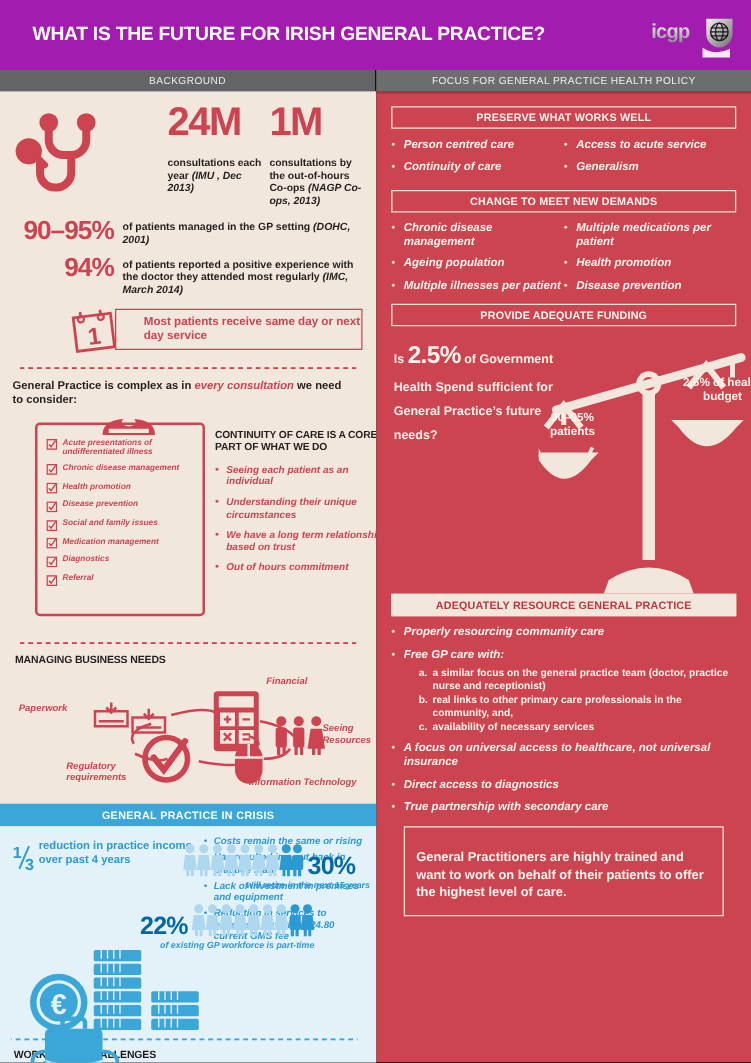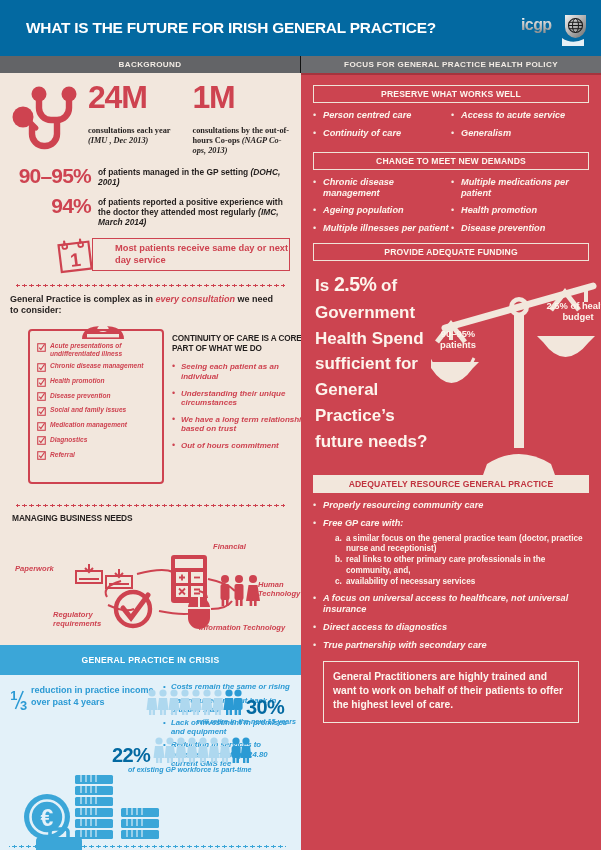--- a/index.html
+++ b/index.html
@@ -5,58 +5,58 @@
   * { box-sizing: border-box; margin: 0; padding: 0; }
   body {
     width: 601px; height: 850px; overflow: hidden;
     font-family: "Liberation Sans", sans-serif;
     background: #000;
   }
   .page { position: relative; width: 601px; height: 850px; background: #000; }
 
   
   .titlebar {
-    height: 56px; background: #0369a1; position: relative;
+    height: 56px; background: #a21caf; position: relative;
     display: flex; align-items: center;
   }
   .title-text {
     color: #fff; font-weight: bold; font-size: 15.4px;
     letter-spacing: -0.2px; padding-left: 26px; white-space: nowrap;
   }
   .logo { position: absolute; right: 8px; top: 9px; width: 78px; height: 38px; }
 
   
   .colheads { display: flex; height: 17px; }
   .colhead {
-    color: #f2ece5; font-size: 8.1px; font-weight: bold; letter-spacing: 0.35px;
+    color: #f2ece5; font-size: 8.1px; font-weight: normal; letter-spacing: 0.35px;
     display: flex; align-items: center; justify-content: center;
   }
   .ch-left { width: 301px; background: #636467; border-right: 1px solid #111; }
   .ch-right { width: 300px; background: #6c6d70; }
 
   
   .cols { display: flex; height: 777px; }
   .col-left { width: 301px; background: #f2e7dd; position: relative; }
   .col-right { width: 300px; background: #cc4450; position: relative;
                border-top: 2px solid #a5343e; }
 
   
   .lc-pad { padding: 8px 10px 0 10px; }
 
-  .steth-row { display: flex; align-items: flex-start; }
+  .steth-row { display: flex; align-items: center; gap: 46px; }
   .steth { width: 78px; height: 74px; flex: 0 0 78px; margin-top: 2px;}
   .bignums { flex: 1; display: flex; gap: 6px; padding-top: 2px; }
   .numblk { width: 50%; }
   .numblk .bignum {
     font-size: 32px; font-weight: bold; color: #ce4350;
     line-height: 0.92; letter-spacing: -1.2px;
   }
   .numblk .sub {
     font-size: 8.3px; font-weight: bold; color: #231f1e;
-    line-height: 1.18; margin-top: 14px; font-family: Liberation Serif, serif;
+    line-height: 1.18; margin-top: 14px;
   }
   .numblk .sub i { font-style: italic; font-weight: bold; }
 
   .statrow { display: flex; align-items: flex-start; margin-top: 8px; }
   .statrow .pct {
     font-size: 21px; font-weight: bold; color: #ce4350; line-height: 1;
     letter-spacing: -0.8px; text-align: right; flex: 0 0 88px; padding-right: 7px;
   }
   .statrow .txt {
     font-size: 8.4px; font-weight: bold; color: #231f1e; line-height: 1.2; padding-top: 2px;
@@ -94,28 +94,28 @@
   .cl-box { width: 9px; height: 9px; flex: 0 0 9px; margin-right: 4px; margin-top: 0.5px;}
   .cl-label { font-size: 6.6px; font-style: italic; font-weight: bold; color: #ce4350; line-height: 1.13; }
 
   .coc { position: absolute; left: 162px; top: 16px; width: 135px; }
   .coc-h { font-size: 8.2px; font-weight: bold; color: #231f1e; line-height: 1.22; letter-spacing: -0.1px;}
   .coc-list { margin-top: 8px; }
   .coc-li { display: flex; margin-bottom: 7px; }
   .coc-bul { color: #ce4350; font-size: 9px; line-height: 1.1; flex: 0 0 9px; }
   .coc-tx { font-size: 8px; font-style: italic; font-weight: bold; color: #ce4350; line-height: 1.2; }
 
-  .mbn-h { font-size: 8.4px; font-weight: bold; color: #231f1e; margin: 6px 0 16px 2px; letter-spacing: -0.1px;}
+  .mbn-h { font-size: 8.4px; font-weight: bold; color: #231f1e; margin: 6px 0 5px 2px; letter-spacing: -0.1px;}
   .biz { position: relative; width: 285px; height: 100px; margin: 1px 0 0 3px; }
   .biz svg { position: absolute; left: 0; top: 0; }
   .biz-lab { position: absolute; font-size: 7.6px; font-style: italic; font-weight: bold; color: #ce4350; line-height: 1.15; }
 
   
   .crisis-band {
-    height: 30px; background: #3ba6d8; display: flex; align-items: center; justify-content: center;
+    height: 18px; background: #3ba6d8; display: flex; align-items: center; justify-content: center;
     color: #fff; font-size: 8.6px; font-weight: bold; letter-spacing: 0.3px; margin-top: 6px;
   }
   .crisis-body { background: #e3f1f9; padding: 7px 9px 0 9px; height: 230px; position: relative;}
   .blue { color: #2b9ad4; }
   .crisis-top { display: flex; }
   .third-wrap { display: flex; width: 150px; }
   .frac-sm { font-size: 9px; font-weight: bold; color: #1d1b1a; line-height: 1.25; padding-top: 3px; }
   .frac-sm span { color: #2b9ad4; }
   .crisis-bul { flex: 1; padding-left: 4px; }
   .cb-li { display: flex; margin-bottom: 3.5px; }
@@ -141,33 +141,33 @@
   .two-col { display: flex; margin-top: 7px; }
   .two-col > div { width: 50%; }
   .rli { display: flex; margin-bottom: 7px; }
   .rbul { color: #f6ece2; font-size: 9px; flex: 0 0 10px; line-height: 1.15; }
   .rtx { font-size: 9.2px; font-style: italic; font-weight: bold; color: #fdf4ec; line-height: 1.18; }
 
   .fund-area { position: relative; height: 205px; margin-top: 9px; }
   .fund-txt { position: absolute; left: 2px; top: 0; width: 130px;
               font-size: 12.6px; font-weight: bold; color: #fdf4ec; line-height: 1.52; }
   .fund-txt b { font-size: 19.5px; letter-spacing: -0.5px; }
-  .fund-txt .sm { font-size: 17px; margin-top: 36px; }
+  .fund-txt .sm { font-size: 10px; margin-top: 36px; }
   .scale { position: absolute; left: 118px; top: 10px; width: 180px; height: 195px; }
   .sc-lab { position: absolute; font-size: 9.4px; font-weight: bold; color: #fdf4ec;
             line-height: 1.2; text-align: center; }
 
   .rli-sub { margin: -2px 0 6px 22px; }
   .rsub-li { display: flex; margin-bottom: 1px; }
   .rsub-mk { font-size: 8.2px; font-weight: bold; color: #fdf4ec; flex: 0 0 11px; line-height: 1.25;}
   .rsub-tx { font-size: 8.2px; font-weight: bold; color: #fdf4ec; line-height: 1.25; }
 
   .concl { margin: 10px 10px 0 10px; border: 1.4px solid #f2e7dc; padding: 8px 9px 10px 9px; }
   .concl-h { text-align: center; color: #fdf6ef; font-size: 14.6px; font-weight: bold; letter-spacing: 0.2px; }
-  .concl-b { color: #fdf6ef; font-size: 10.3px; font-weight: bold; line-height: 1.36; margin-top: 0; }
+  .concl-b { color: #fdf6ef; font-size: 10.3px; font-weight: bold; line-height: 1.36; margin-top: 10px; }
 </style>
 </head>
 <body>
 
 <div class="page">
 
   <div class="titlebar">
     <div class="title-text">WHAT IS THE FUTURE FOR IRISH GENERAL PRACTICE?</div>
     <svg class="logo" viewBox="0 0 78 38">
       <defs>
@@ -402,21 +402,21 @@
               <path d="M186 52 q8 2 8 7" stroke="#ce4350" stroke-width="2" fill="none"></path>
             </g>
 
             <g>
               <circle cx="120" cy="70" r="17" fill="none" stroke="#ce4350" stroke-width="4.4"></circle>
               <path d="M110 69 l8 10 l17 -23" fill="none" stroke="#ce4350" stroke-width="5" stroke-linecap="round"></path>
             </g>
           </svg>
           <div class="biz-lab" style="left:2px; top:26px;">Paperwork</div>
           <div class="biz-lab" style="left:200px; top:4px;">Financial</div>
-          <div class="biz-lab" style="left:245px; top:42px; width:42px;">Human Technology</div>
+          <div class="biz-lab" style="left:245px; top:42px; width:42px;">Seeing Resources</div>
           <div class="biz-lab" style="left:186px; top:85px;">Information Technology</div>
           <div class="biz-lab" style="left:40px; top:72px; width:78px;">Regulatory requirements</div>
         </div>
       </div>
 
       <div class="crisis-band">GENERAL PRACTICE IN CRISIS</div>
       <div class="crisis-body">
         <div class="crisis-top">
           <div class="third-wrap">
             <svg width="34" height="36" viewBox="0 0 34 36">

